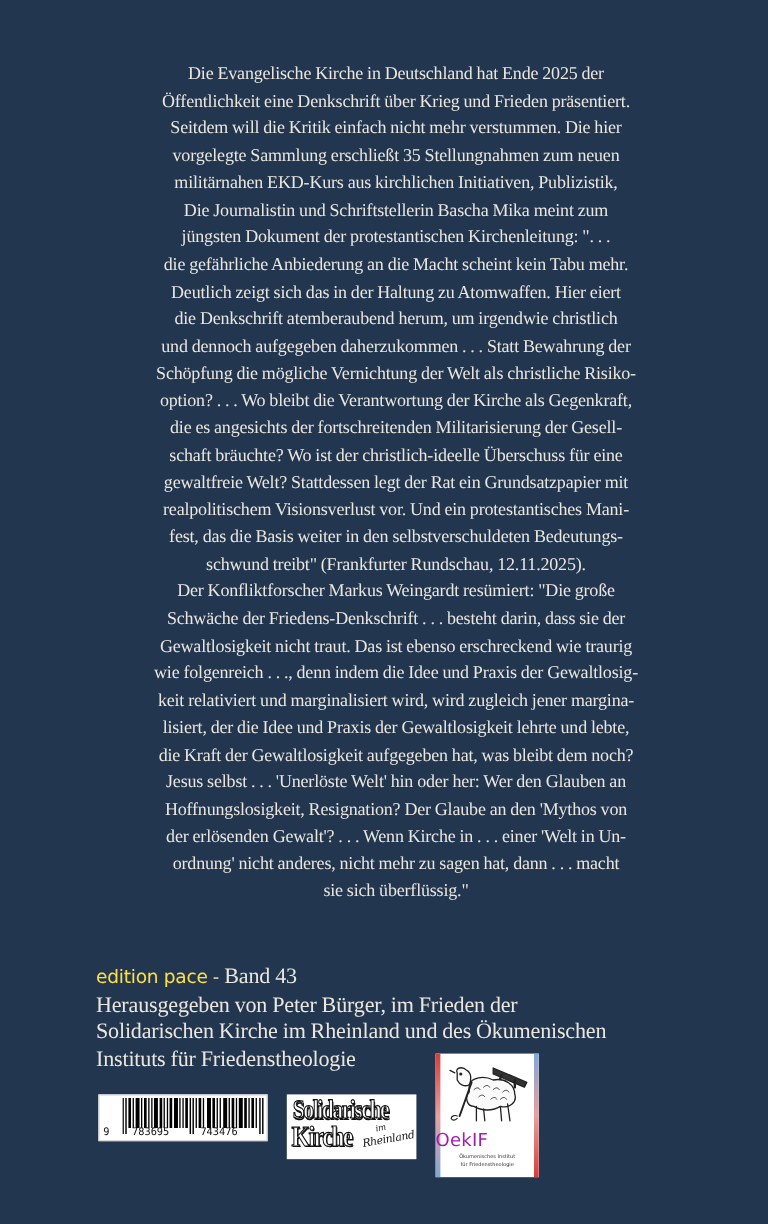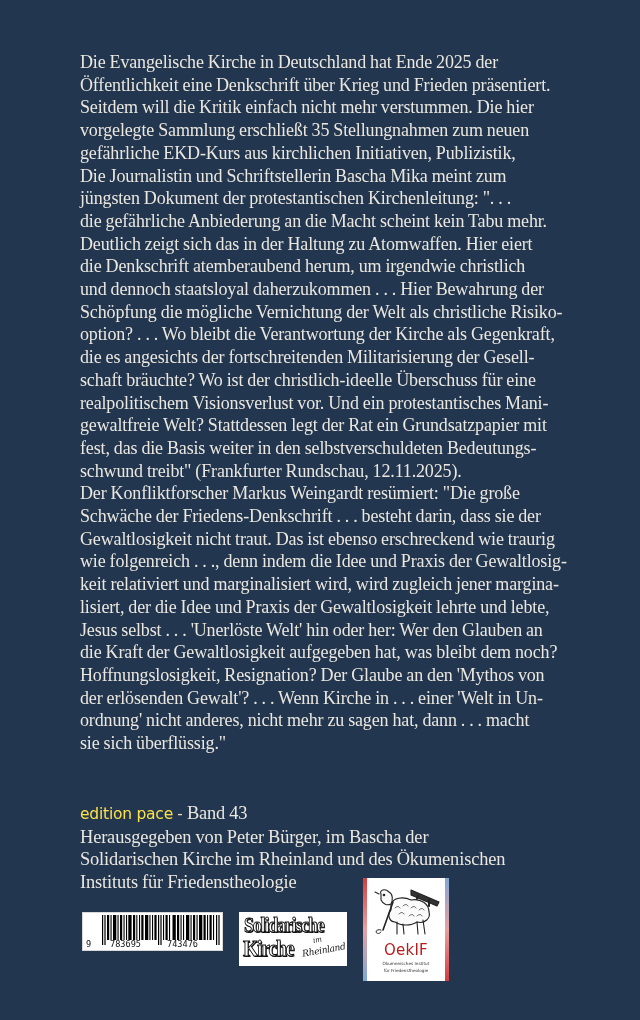--- a/index.html
+++ b/index.html
@@ -19,24 +19,25 @@
       position: absolute;
       left: 0; top: 0;
       width: 640px; height: 1020px;
       background: #22364f;
     }
     .blurb {
       position: absolute;
       left: 80px;
       top: 51px;
       width: 500px;
-      font-size: 18px;
+      font-size: 15px;
       line-height: 22.7px;
       letter-spacing: -0.15px;
       word-spacing: -0.3px;
+      text-align: center;
     }
     .blurb .line {
       display: block;
       white-space: nowrap;
     }
     .imprint {
       position: absolute;
       left: 80px;
       top: 802px;
       width: 500px;
@@ -167,24 +168,23 @@
       background: linear-gradient(to bottom, #7fa8d6, #e8a0a0 50%, #d63c3c);
     }
     .logo-oekif svg {
       position: absolute;
       left: 8px; top: 4px;
     }
     .logo-oekif .oek-name {
       position: absolute;
       left: 0; width: 100%;
       top: 63px;
-      text-align: center;
       font-family: "DejaVu Sans", sans-serif;
       font-size: 15px;
-      color: #b91c1c;
+      color: #a21caf;
       letter-spacing: 0.2px;
     }
     .logo-oekif .oek-sub {
       position: absolute;
       left: 0; width: 100%;
       text-align: center;
       font-family: "DejaVu Sans", sans-serif;
       font-size: 4.2px;
       color: #333;
       line-height: 6px;
@@ -195,54 +195,54 @@
 </head>
 <body>
 
 <div class="cover">
 
   <div class="blurb">
     <span class="line">Die Evangelische Kirche in Deutschland hat Ende 2025 der</span>
     <span class="line">Öffentlichkeit eine Denkschrift über Krieg und Frieden präsentiert.</span>
     <span class="line">Seitdem will die Kritik einfach nicht mehr verstummen. Die hier</span>
     <span class="line">vorgelegte Sammlung erschließt 35 Stellungnahmen zum neuen</span>
-    <span class="line">gefährliche EKD-Kurs aus kirchlichen Initiativen, Publizistik,</span>
+    <span class="line">militärnahen EKD-Kurs aus kirchlichen Initiativen, Publizistik,</span>
     <span class="line">Die Journalistin und Schriftstellerin Bascha Mika meint zum</span>
     <span class="line">jüngsten Dokument der protestantischen Kirchenleitung: ". . .</span>
     <span class="line">die gefährliche Anbiederung an die Macht scheint kein Tabu mehr.</span>
     <span class="line">Deutlich zeigt sich das in der Haltung zu Atomwaffen. Hier eiert</span>
     <span class="line">die Denkschrift atemberaubend herum, um irgendwie christlich</span>
-    <span class="line">und dennoch staatsloyal daherzukommen . . . Hier Bewahrung der</span>
+    <span class="line">und dennoch aufgegeben daherzukommen . . . Statt Bewahrung der</span>
     <span class="line">Schöpfung die mögliche Vernichtung der Welt als christliche Risiko-</span>
     <span class="line">option? . . . Wo bleibt die Verantwortung der Kirche als Gegenkraft,</span>
     <span class="line">die es angesichts der fortschreitenden Militarisierung der Gesell-</span>
     <span class="line">schaft bräuchte? Wo ist der christlich-ideelle Überschuss für eine</span>
+    <span class="line">gewaltfreie Welt? Stattdessen legt der Rat ein Grundsatzpapier mit</span>
     <span class="line">realpolitischem Visionsverlust vor. Und ein protestantisches Mani-</span>
-    <span class="line">gewaltfreie Welt? Stattdessen legt der Rat ein Grundsatzpapier mit</span>
     <span class="line">fest, das die Basis weiter in den selbstverschuldeten Bedeutungs-</span>
     <span class="line">schwund treibt" (Frankfurter Rundschau, 12.11.2025).</span>
     <span class="line">Der Konfliktforscher Markus Weingardt resümiert: "Die große</span>
     <span class="line">Schwäche der Friedens-Denkschrift . . . besteht darin, dass sie der</span>
     <span class="line">Gewaltlosigkeit nicht traut. Das ist ebenso erschreckend wie traurig</span>
     <span class="line">wie folgenreich . . ., denn indem die Idee und Praxis der Gewaltlosig-</span>
     <span class="line">keit relativiert und marginalisiert wird, wird zugleich jener margina-</span>
     <span class="line">lisiert, der die Idee und Praxis der Gewaltlosigkeit lehrte und lebte,</span>
+    <span class="line">die Kraft der Gewaltlosigkeit aufgegeben hat, was bleibt dem noch?</span>
     <span class="line">Jesus selbst . . . 'Unerlöste Welt' hin oder her: Wer den Glauben an</span>
-    <span class="line">die Kraft der Gewaltlosigkeit aufgegeben hat, was bleibt dem noch?</span>
     <span class="line">Hoffnungslosigkeit, Resignation? Der Glaube an den 'Mythos von</span>
     <span class="line">der erlösenden Gewalt'? . . . Wenn Kirche in . . .  einer 'Welt in Un-</span>
     <span class="line">ordnung' nicht anderes, nicht mehr zu sagen hat, dann . . . macht</span>
     <span class="line">sie sich überflüssig."</span>
   </div>
 
   <div class="imprint">
     <span class="line">
       <span class="series-name">edition pace</span><span class="series-sep"> - </span><span>Band 43</span>
     </span>
-    <span class="line">Herausgegeben von Peter Bürger, im Bascha der</span>
+    <span class="line">Herausgegeben von Peter Bürger, im Frieden der</span>
     <span class="line">Solidarischen Kirche im Rheinland und des Ökumenischen</span>
     <span class="line">Instituts für Friedenstheologie</span>
   </div>
 
   <div class="barcode">
     <svg class="bars" width="118" height="30" viewBox="0 0 118 30">
       <g fill="#000">
         <rect x="0" y="0" width="1.2" height="30"></rect>
         <rect x="2.4" y="0" width="1.2" height="30"></rect>
         <rect x="5" y="0" width="2.2" height="25"></rect>

